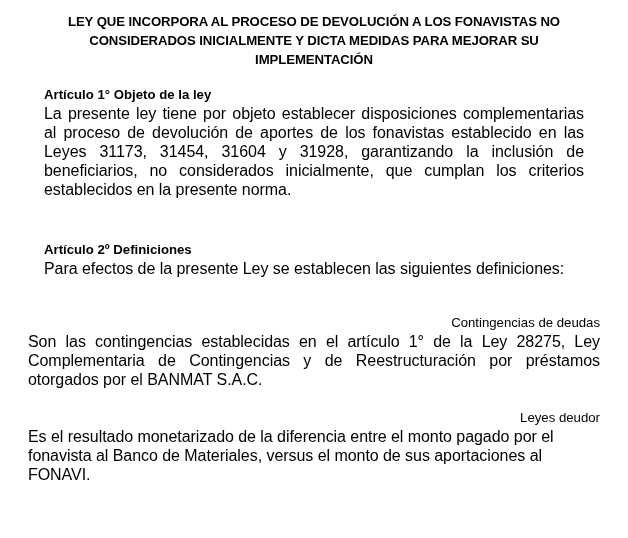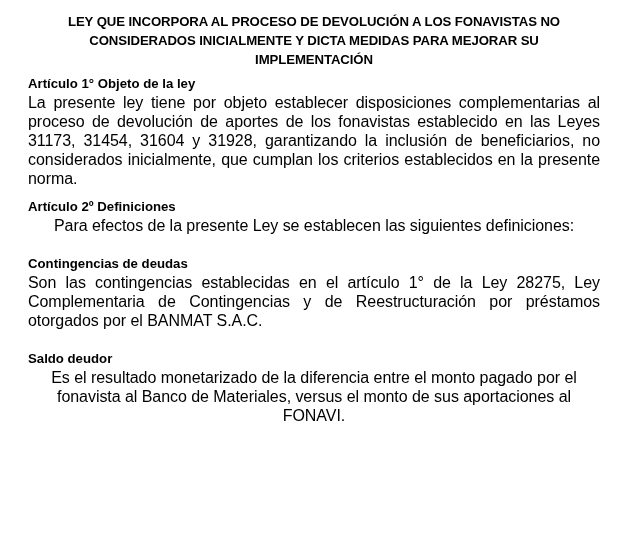--- a/index.html
+++ b/index.html
@@ -26,47 +26,47 @@
   .doc-title {
     font-size: 13.2px;
     font-weight: bold;
     text-align: center;
     line-height: 19px;
     margin: 0 0 5px 0;
     padding: 0 6px;
     letter-spacing: -0.1px;
   }
   .section {
-    margin: 0;
+    margin: 16px;
   }
   .heading {
     font-size: 13.2px;
     font-weight: bold;
     line-height: 19px;
     margin: 0;
     text-align: left;
   }
   .body-text {
     font-size: 16px;
     font-weight: normal;
     line-height: 19px;
     margin: 0;
     text-align: justify;
     text-justify: inter-word;
     letter-spacing: -0.05px;
   }
   .body-text.flush {
-    text-align: center;
+    text-align: left;
   }
   .term {
     font-size: 13.2px;
-    font-weight: bold;
+    font-weight: normal;
     line-height: 19px;
     margin: 0;
-    text-align: left;
+    text-align: right;
   }
   .spacer {
     height: 19px;
   }
   .spacer-sm {
     height: 9px;
   }
   .def-block {
     margin: 0;
   }
@@ -93,21 +93,21 @@
   <div class="spacer"></div>
 
   <div class="def-block">
     <div class="term">Contingencias de deudas</div>
     <p class="body-text">Son las contingencias establecidas en el artículo 1° de la Ley 28275, Ley Complementaria de Contingencias y de Reestructuración por préstamos otorgados por el BANMAT S.A.C.</p>
   </div>
 
   <div class="spacer"></div>
 
   <div class="def-block">
-    <div class="term">Saldo deudor</div>
+    <div class="term">Leyes deudor</div>
     <p class="body-text flush">Es el resultado monetarizado de la diferencia entre el monto pagado por el fonavista al Banco de Materiales, versus el monto de sus aportaciones al FONAVI.</p>
   </div>
 
   <div class="spacer"></div>
 
 
   <div class="spacer"></div>
 
   <div class="section">
   </div>

